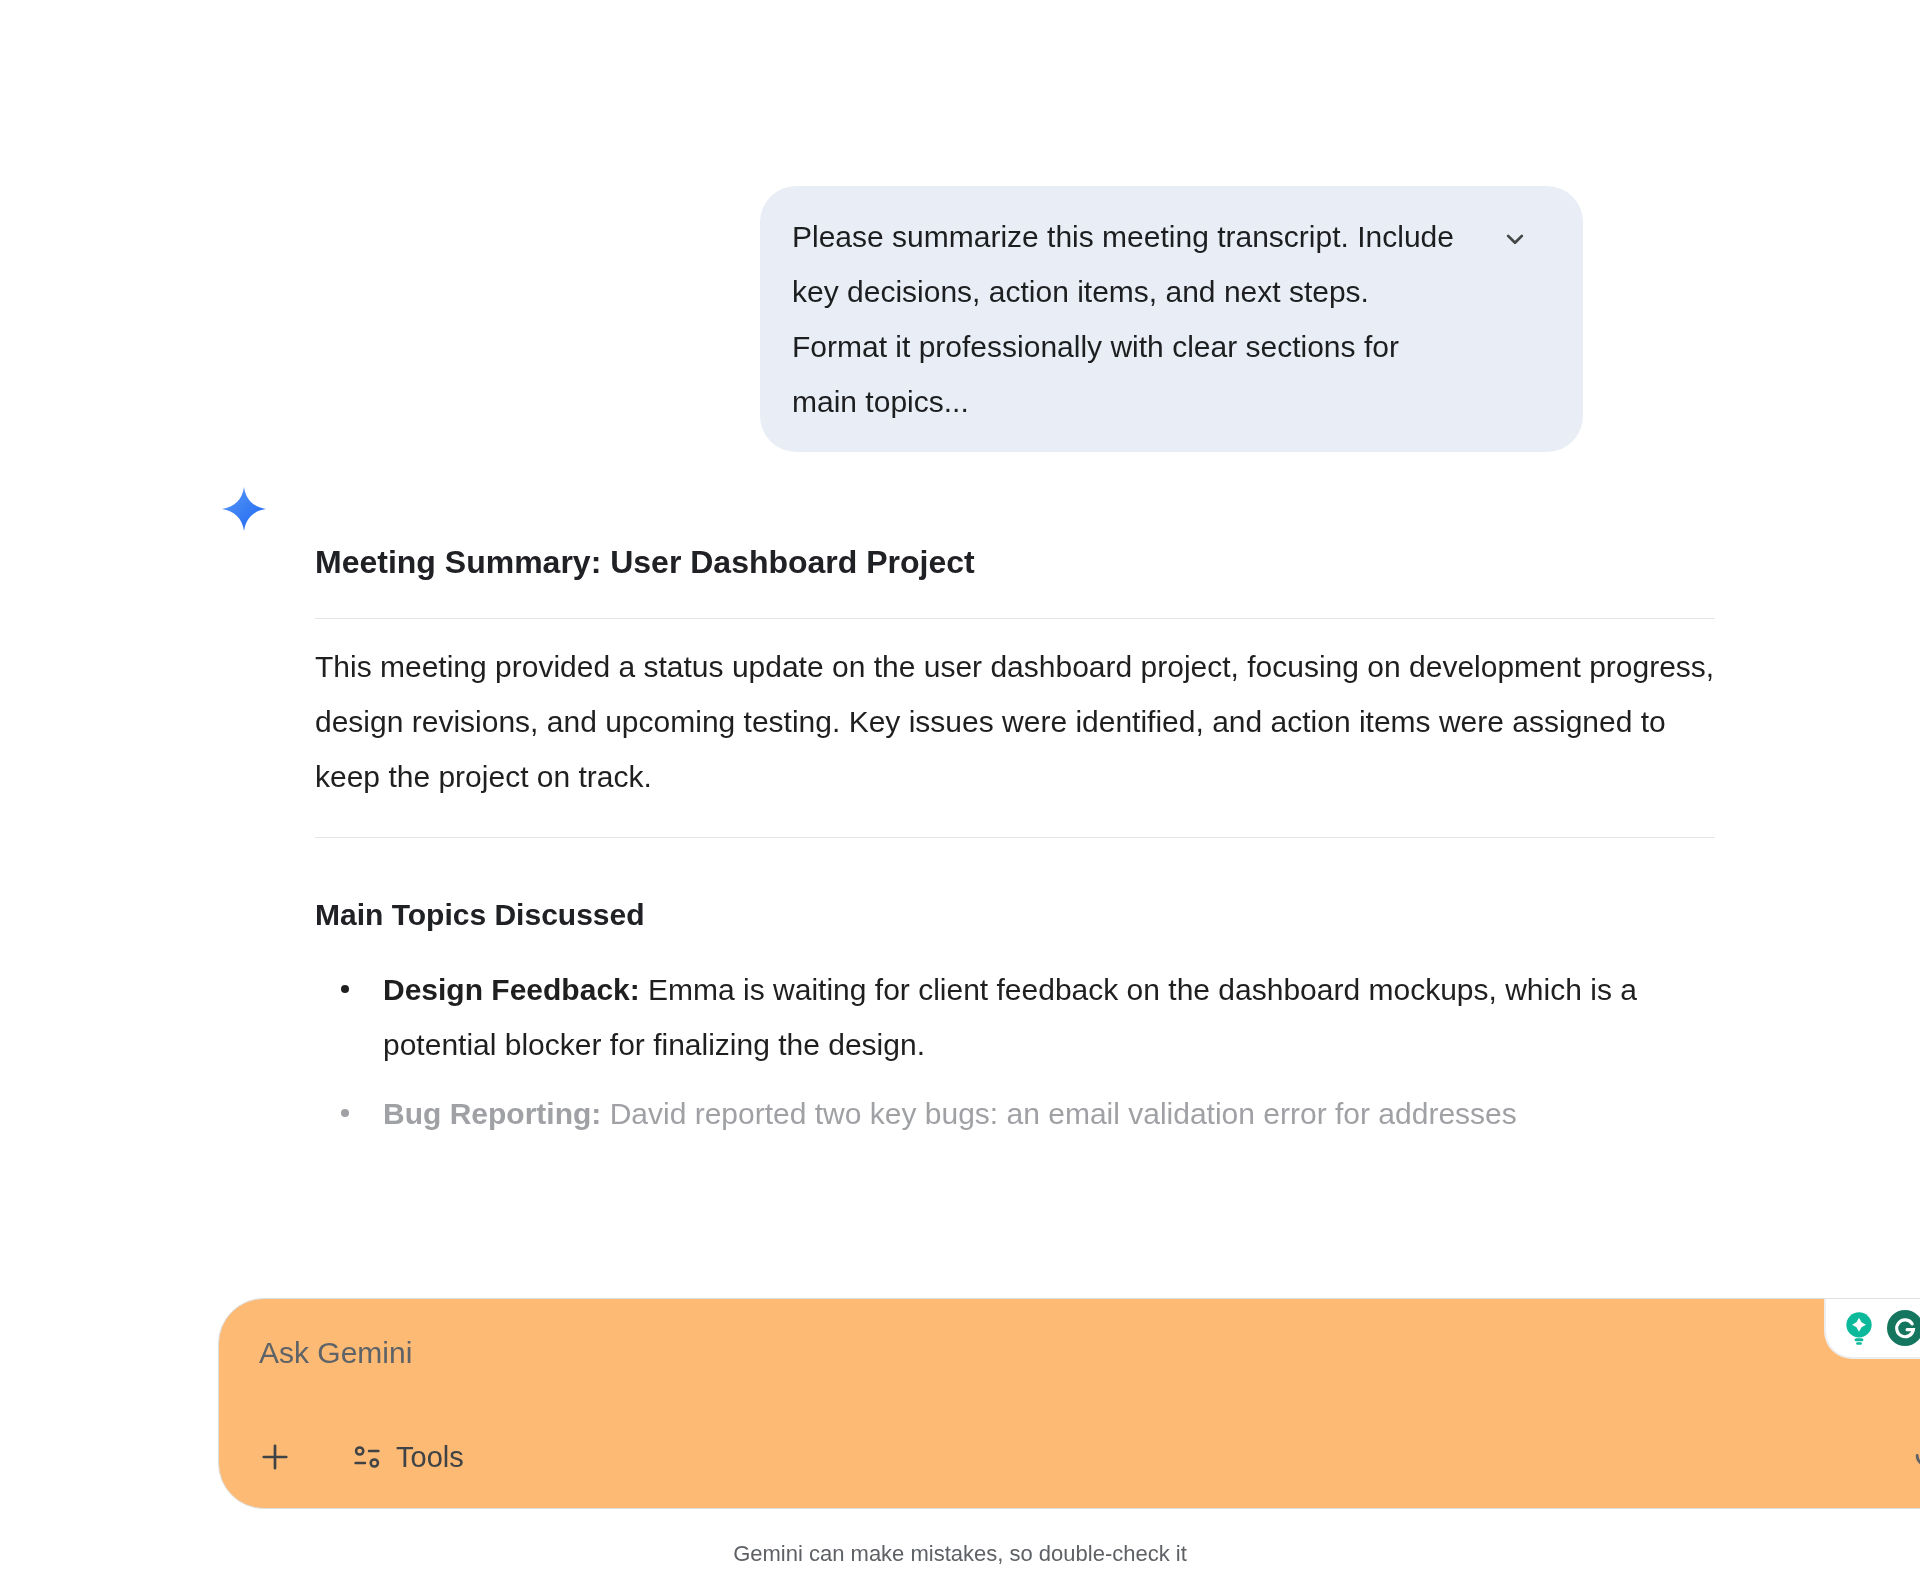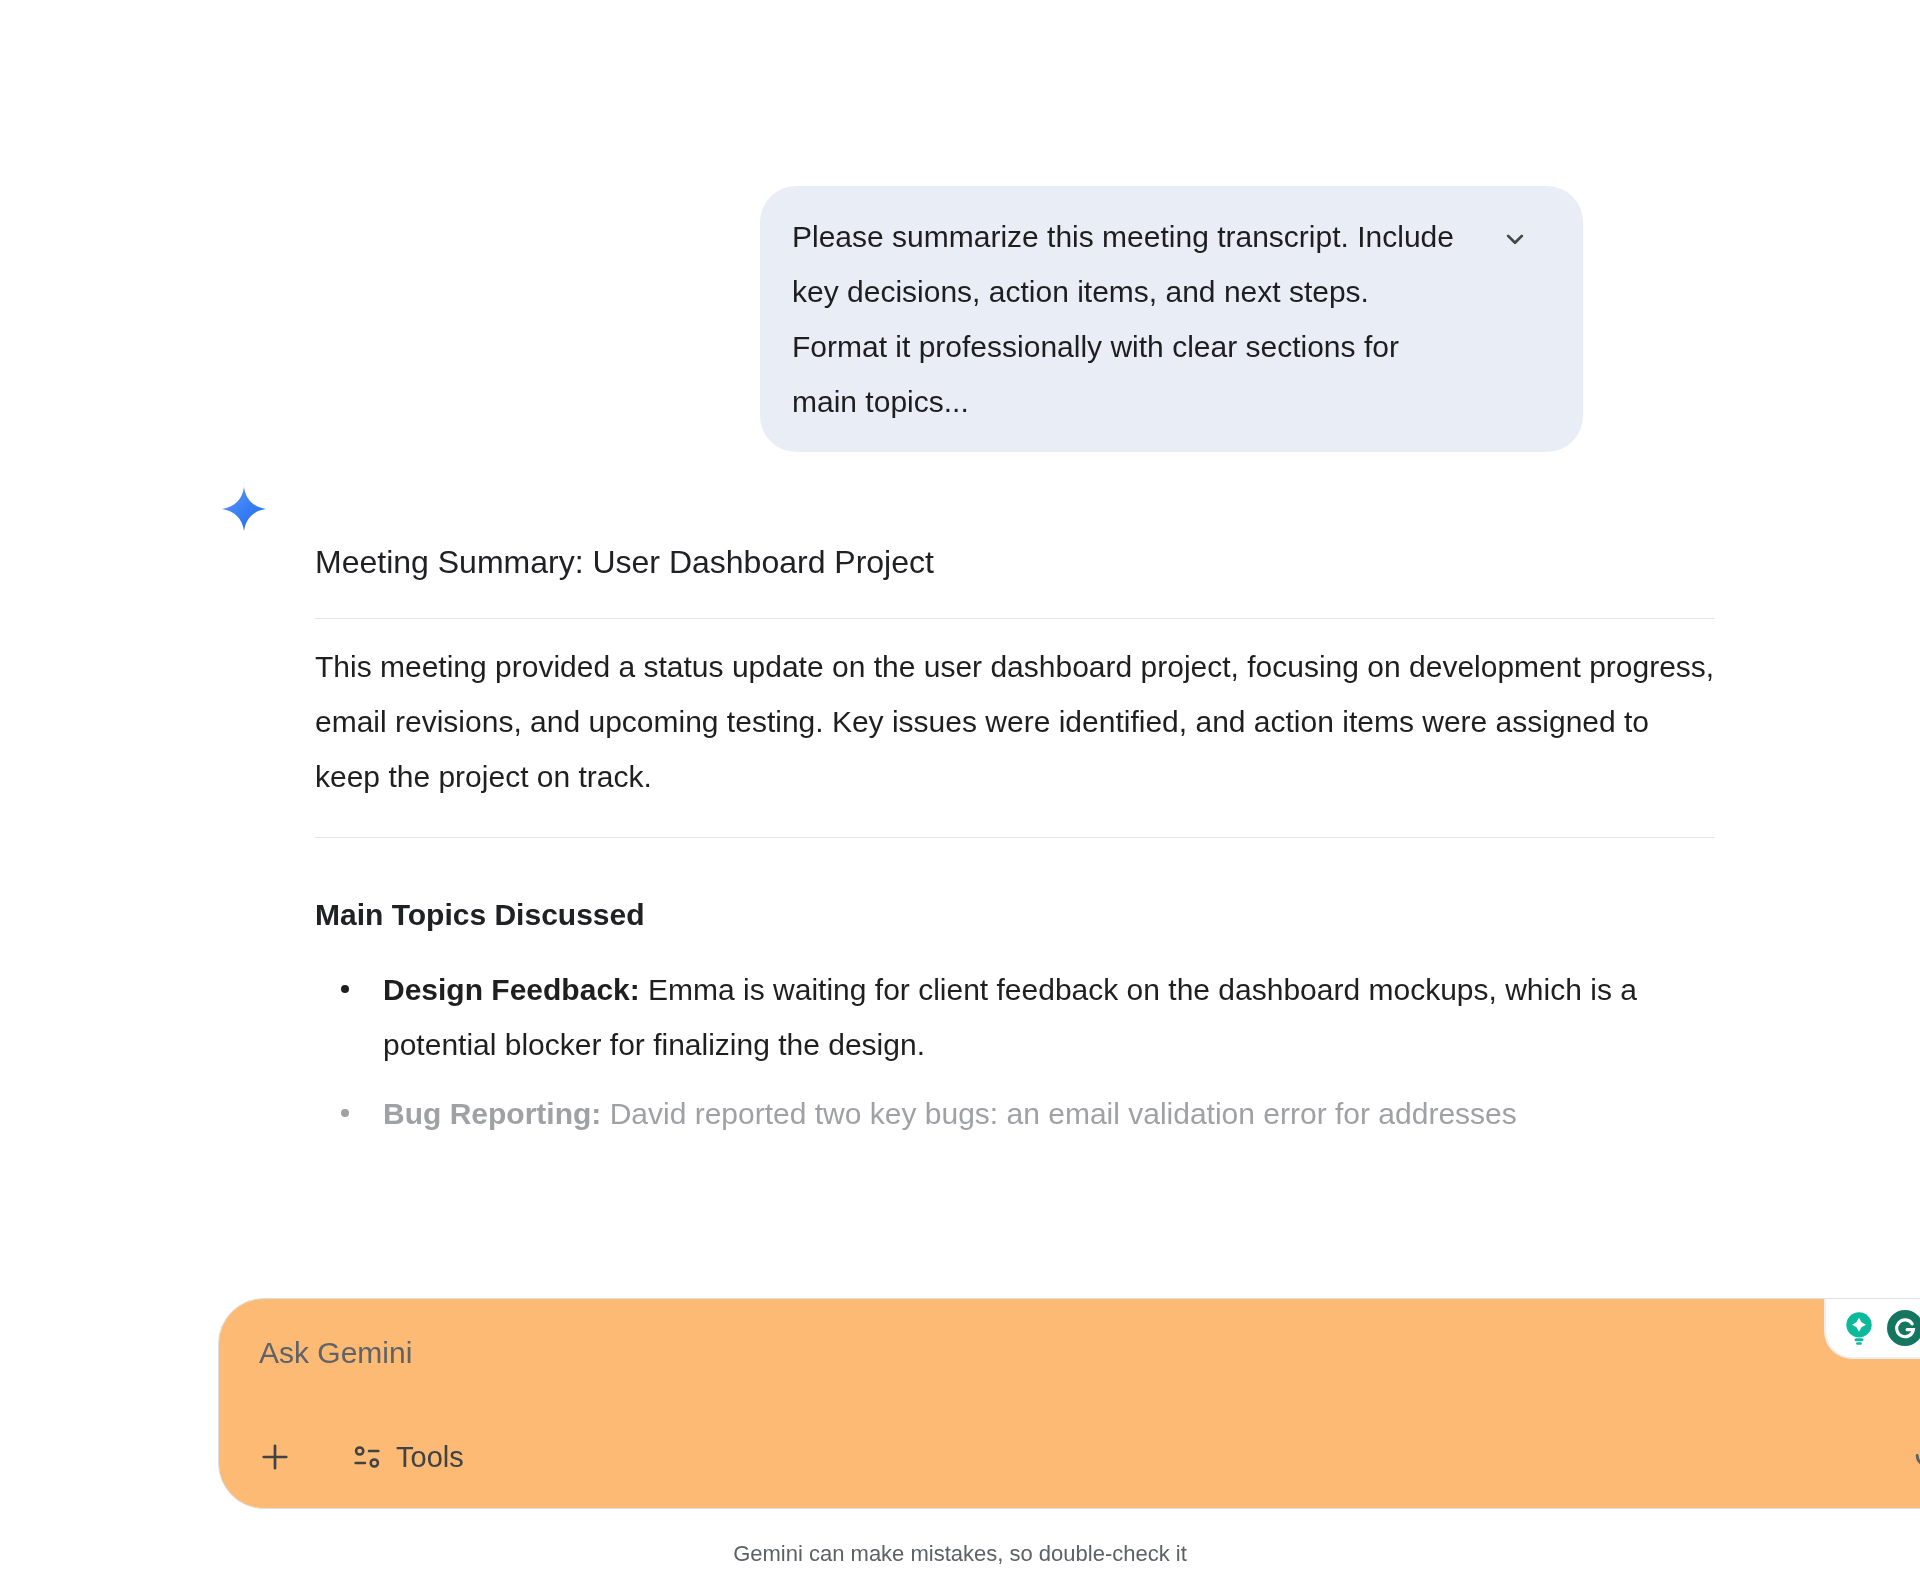--- a/index.html
+++ b/index.html
@@ -31,21 +31,21 @@
   }
 
   
   .spark {
     position:absolute; left:222px; top:487px; width:44px; height:44px;
   }
   .response {
     position:absolute; left:315px; top:540px; width:1400px;
   }
   .response h1 {
-    font-size:32px; line-height:44px; font-weight:400; color:#202124;
+    font-size:32px; line-height:44px; font-weight:700; color:#202124;
   }
   .rule { height:1px; background:#e4e5e7; border:none; }
   .rule.r1 { margin-top:34px; }
   .rule.r2 { margin-top:33px; }
   .response .intro {
     margin-top:20px; font-size:30px; line-height:55px; color:#1f1f1f;
   }
   .response h2 {
     margin-top:56px; font-size:30px; line-height:42px; font-weight:700; color:#202124;
   }
@@ -147,21 +147,21 @@
           <stop offset="1" stop-color="#1b63f0"></stop>
         </linearGradient>
       </defs>
       <path d="M12 0c.9 6.75 5.25 11.1 12 12-6.75.9-11.1 5.25-12 12-.9-6.75-5.25-11.1-12-12C6.75 11.1 11.1 6.75 12 0z" fill="url(#sparkGrad)"></path>
     </svg>
   </div>
 
   <div class="response">
     <h1>Meeting Summary: User Dashboard Project</h1>
     <div class="rule r1"></div>
-    <p class="intro">This meeting provided a status update on the user dashboard project, focusing on development progress, email revisions, and upcoming testing. Key issues were identified, and action items were assigned to keep the project on track.</p>
+    <p class="intro">This meeting provided a status update on the user dashboard project, focusing on development progress, design revisions, and upcoming testing. Key issues were identified, and action items were assigned to keep the project on track.</p>
     <div class="rule r2"></div>
     <h2>Main Topics Discussed</h2>
     <ul class="topics">
       <li>
         <span class="lead">Design Feedback:</span><span> Emma is waiting for client feedback on the dashboard mockups, which is a potential blocker for finalizing the design.</span>
       </li>
       <li class="faded">
         <span class="lead">Bug Reporting:</span><span> David reported two key bugs: an email validation error for addresses</span>
       </li>
     </ul>

